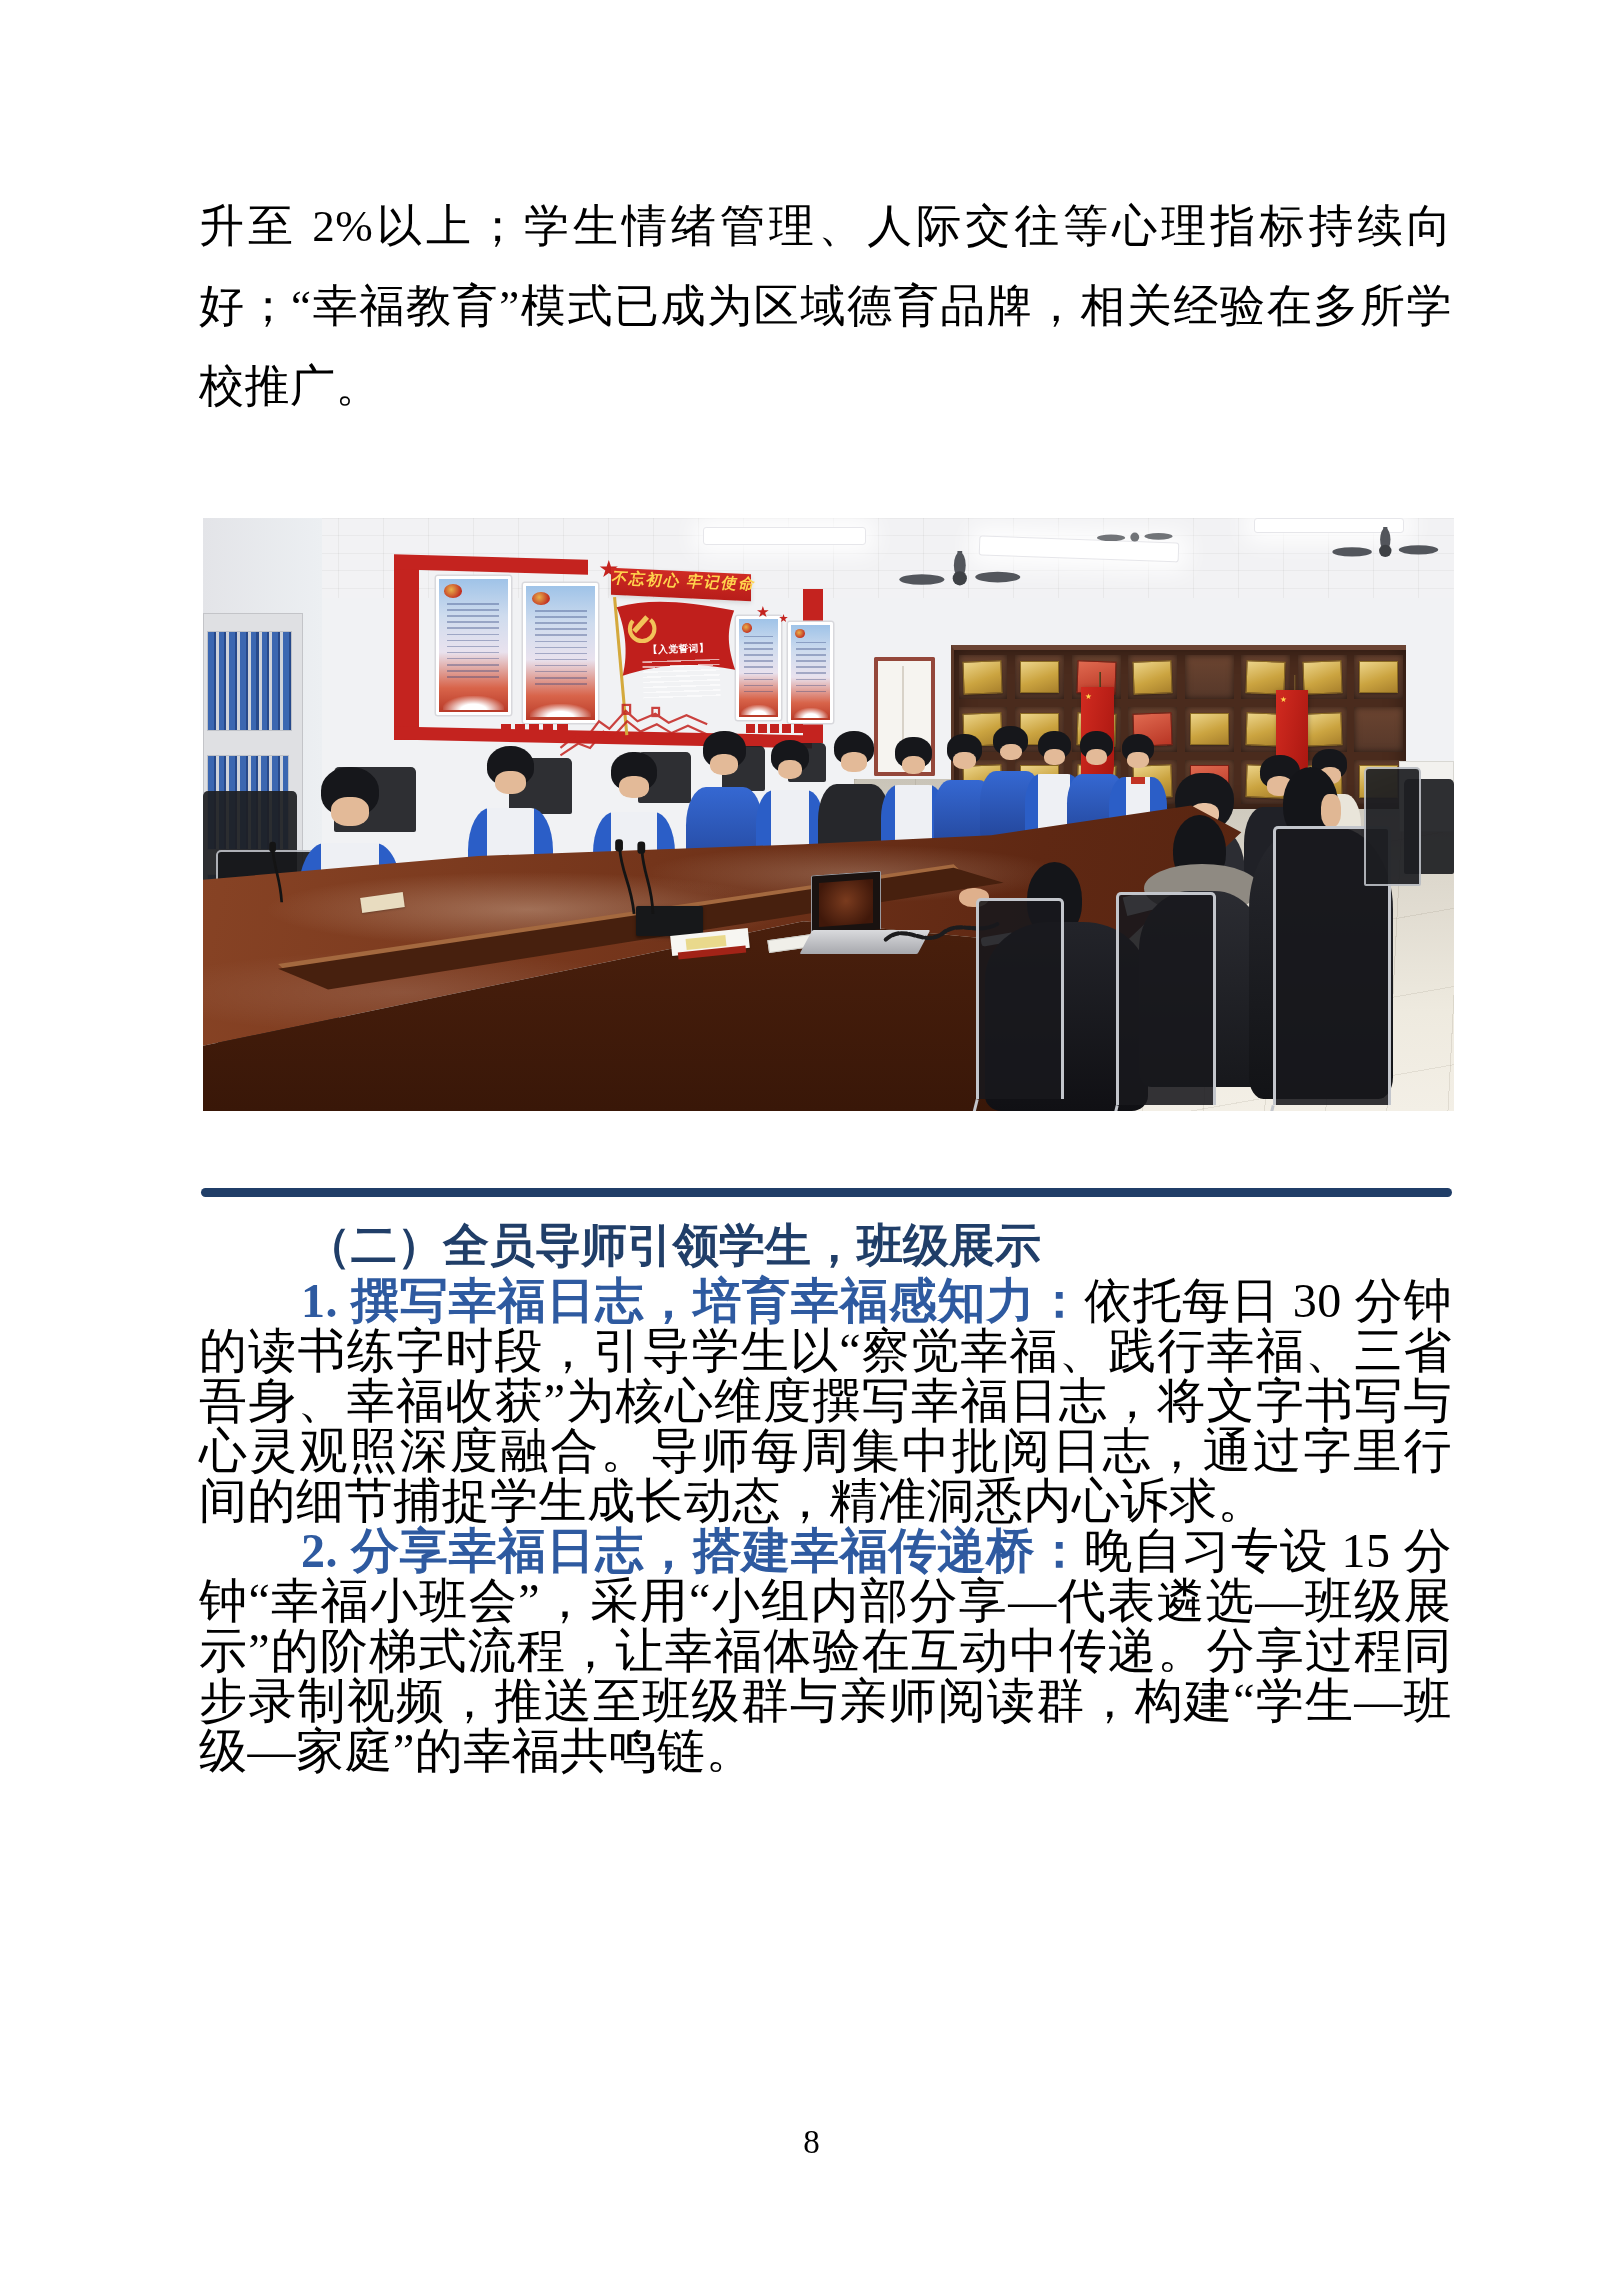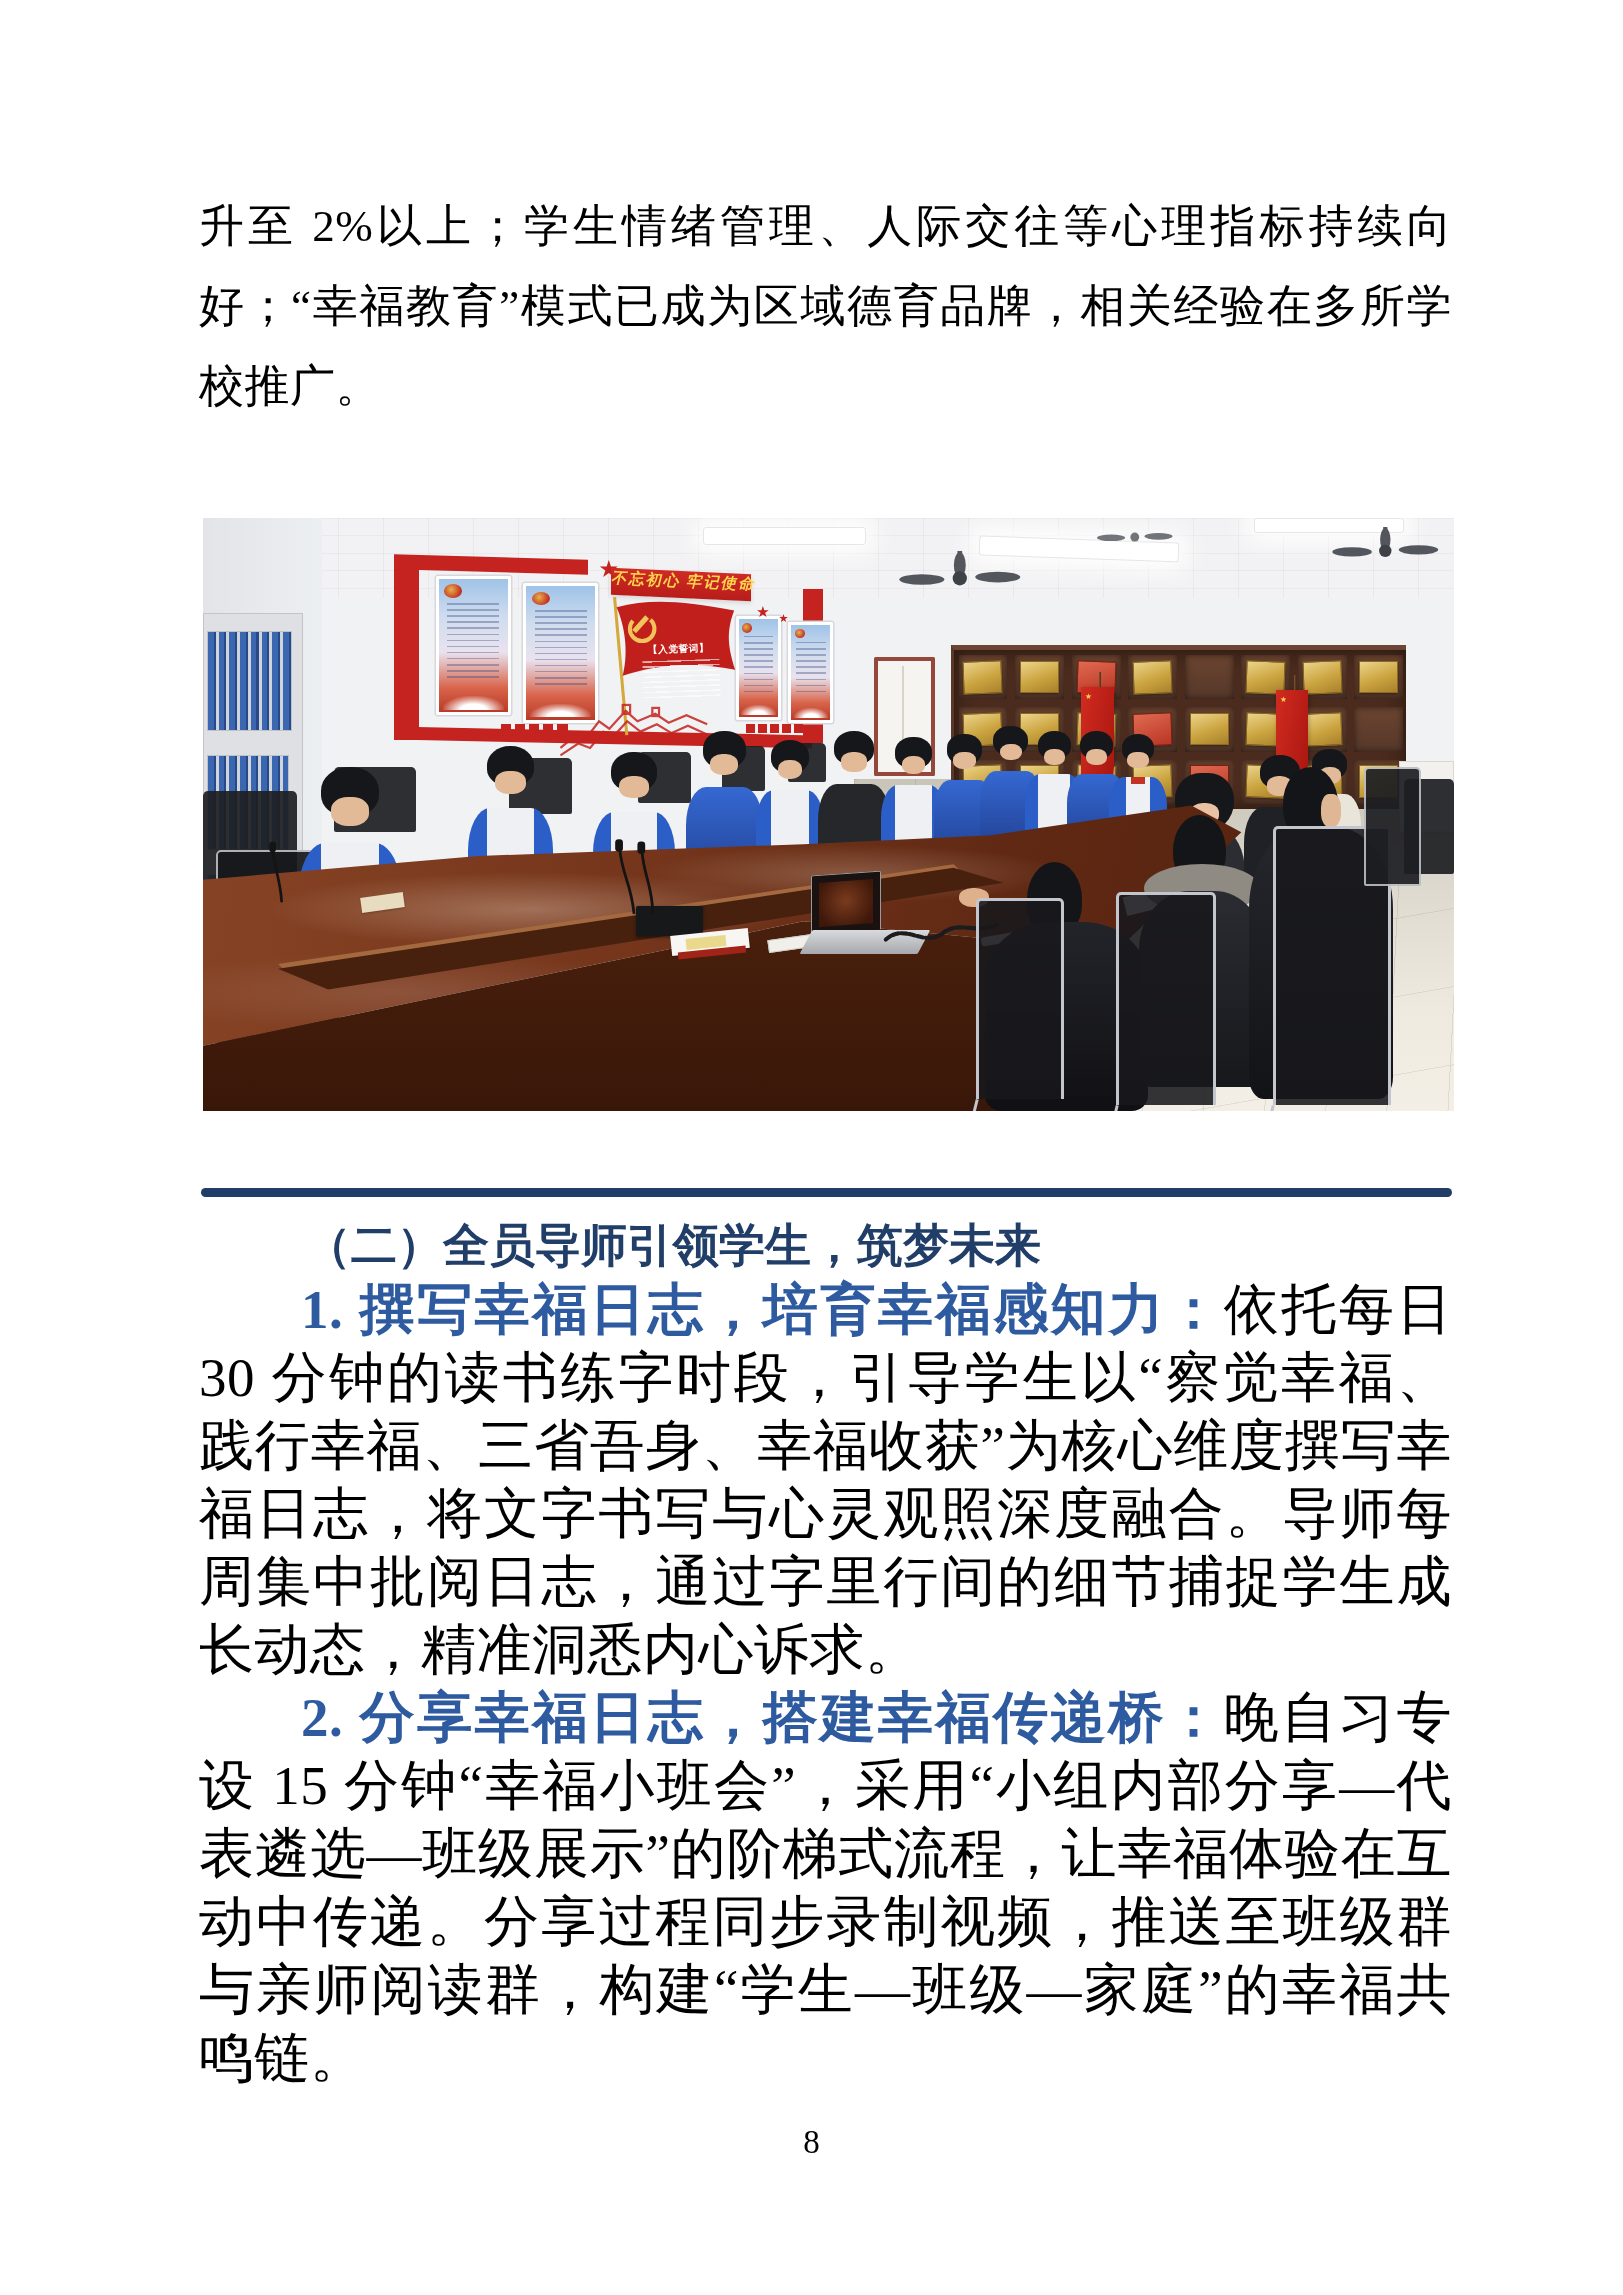--- a/index.html
+++ b/index.html
@@ -4,21 +4,21 @@
 <style>
   *{box-sizing:border-box;margin:0;padding:0}
   html,body{background:#ffffff}
   .page{position:relative;width:1623px;height:2295px;background:#fff;overflow:hidden;
         font-family:"Liberation Serif","DejaVu Serif",serif;color:#000}
   
   .para{position:absolute;left:199px;width:1253px;font-size:45px;line-height:80px;
         text-align:justify;letter-spacing:0.5px}
   .top-para{top:186px}
   .body-flow{position:absolute;left:199px;top:1276px;width:1253px}
-  .body-flow p{font-size:55px;line-height:68px;text-align:justify;text-indent:102px;letter-spacing:0.5px}
+  .body-flow p{font-size:48px;line-height:50px;text-align:justify;text-indent:102px;letter-spacing:0.5px}
   .lead{color:#2e5aa0;font-weight:bold}
   .caption{position:absolute;left:200px;top:1131px;width:1253px;
            font-family:"Liberation Sans","DejaVu Sans",sans-serif;
            font-size:44px;line-height:51px;font-weight:600;color:#203e68}
   .rule{position:absolute;left:201px;top:1188px;width:1251px;height:8.7px;background:#203e68;border-radius:4.6px}
   .heading{position:absolute;left:199px;top:1214px;width:1253px;
            font-family:"Liberation Sans","DejaVu Sans",sans-serif;
            font-size:46px;line-height:62px;font-weight:700;color:#203e68;text-indent:106px}
   .page-number{position:absolute;left:0;top:2122px;width:100%;text-align:center;font-size:33px;line-height:41px;color:#000}
   
@@ -432,21 +432,21 @@
     <i class="chairN" style="left:73%;top:63%;width:8%;height:36%">
         <b></b>
       </i>
     <i class="chairN" style="left:85.5%;top:52%;width:9.5%;height:47%">
         <b></b>
       </i>
     <i class="wallchair" style="left:92.8%;top:42%;width:4.6%;height:20%;border:2px solid #b9bcc2;background:#1d1e22"></i>
   </figure>
 
   <div class="rule"></div>
-  <h3 class="heading">（二）全员导师引领学生，筑梦未来</h3>
+  <h3 class="heading">（二）全员导师引领学生，班级展示</h3>
 
   <div class="body-flow">
     <p><span class="lead">1. 撰写幸福日志，培育幸福感知力：</span><span>依托每日 30 分钟的读书练字时段，引导学生以“察觉幸福、践行幸福、三省吾身、幸福收获”为核心维度撰写幸福日志，将文字书写与心灵观照深度融合。导师每周集中批阅日志，通过字里行间的细节捕捉学生成长动态，精准洞悉内心诉求。</span></p>
     <p><span class="lead">2. 分享幸福日志，搭建幸福传递桥：</span><span>晚自习专设 15 分钟“幸福小班会”，采用“小组内部分享—代表遴选—班级展示”的阶梯式流程，让幸福体验在互动中传递。分享过程同步录制视频，推送至班级群与亲师阅读群，构建“学生—班级—家庭”的幸福共鸣链。</span></p>
   </div>
 
   <div class="page-number">8</div>
 </div>
 
 

